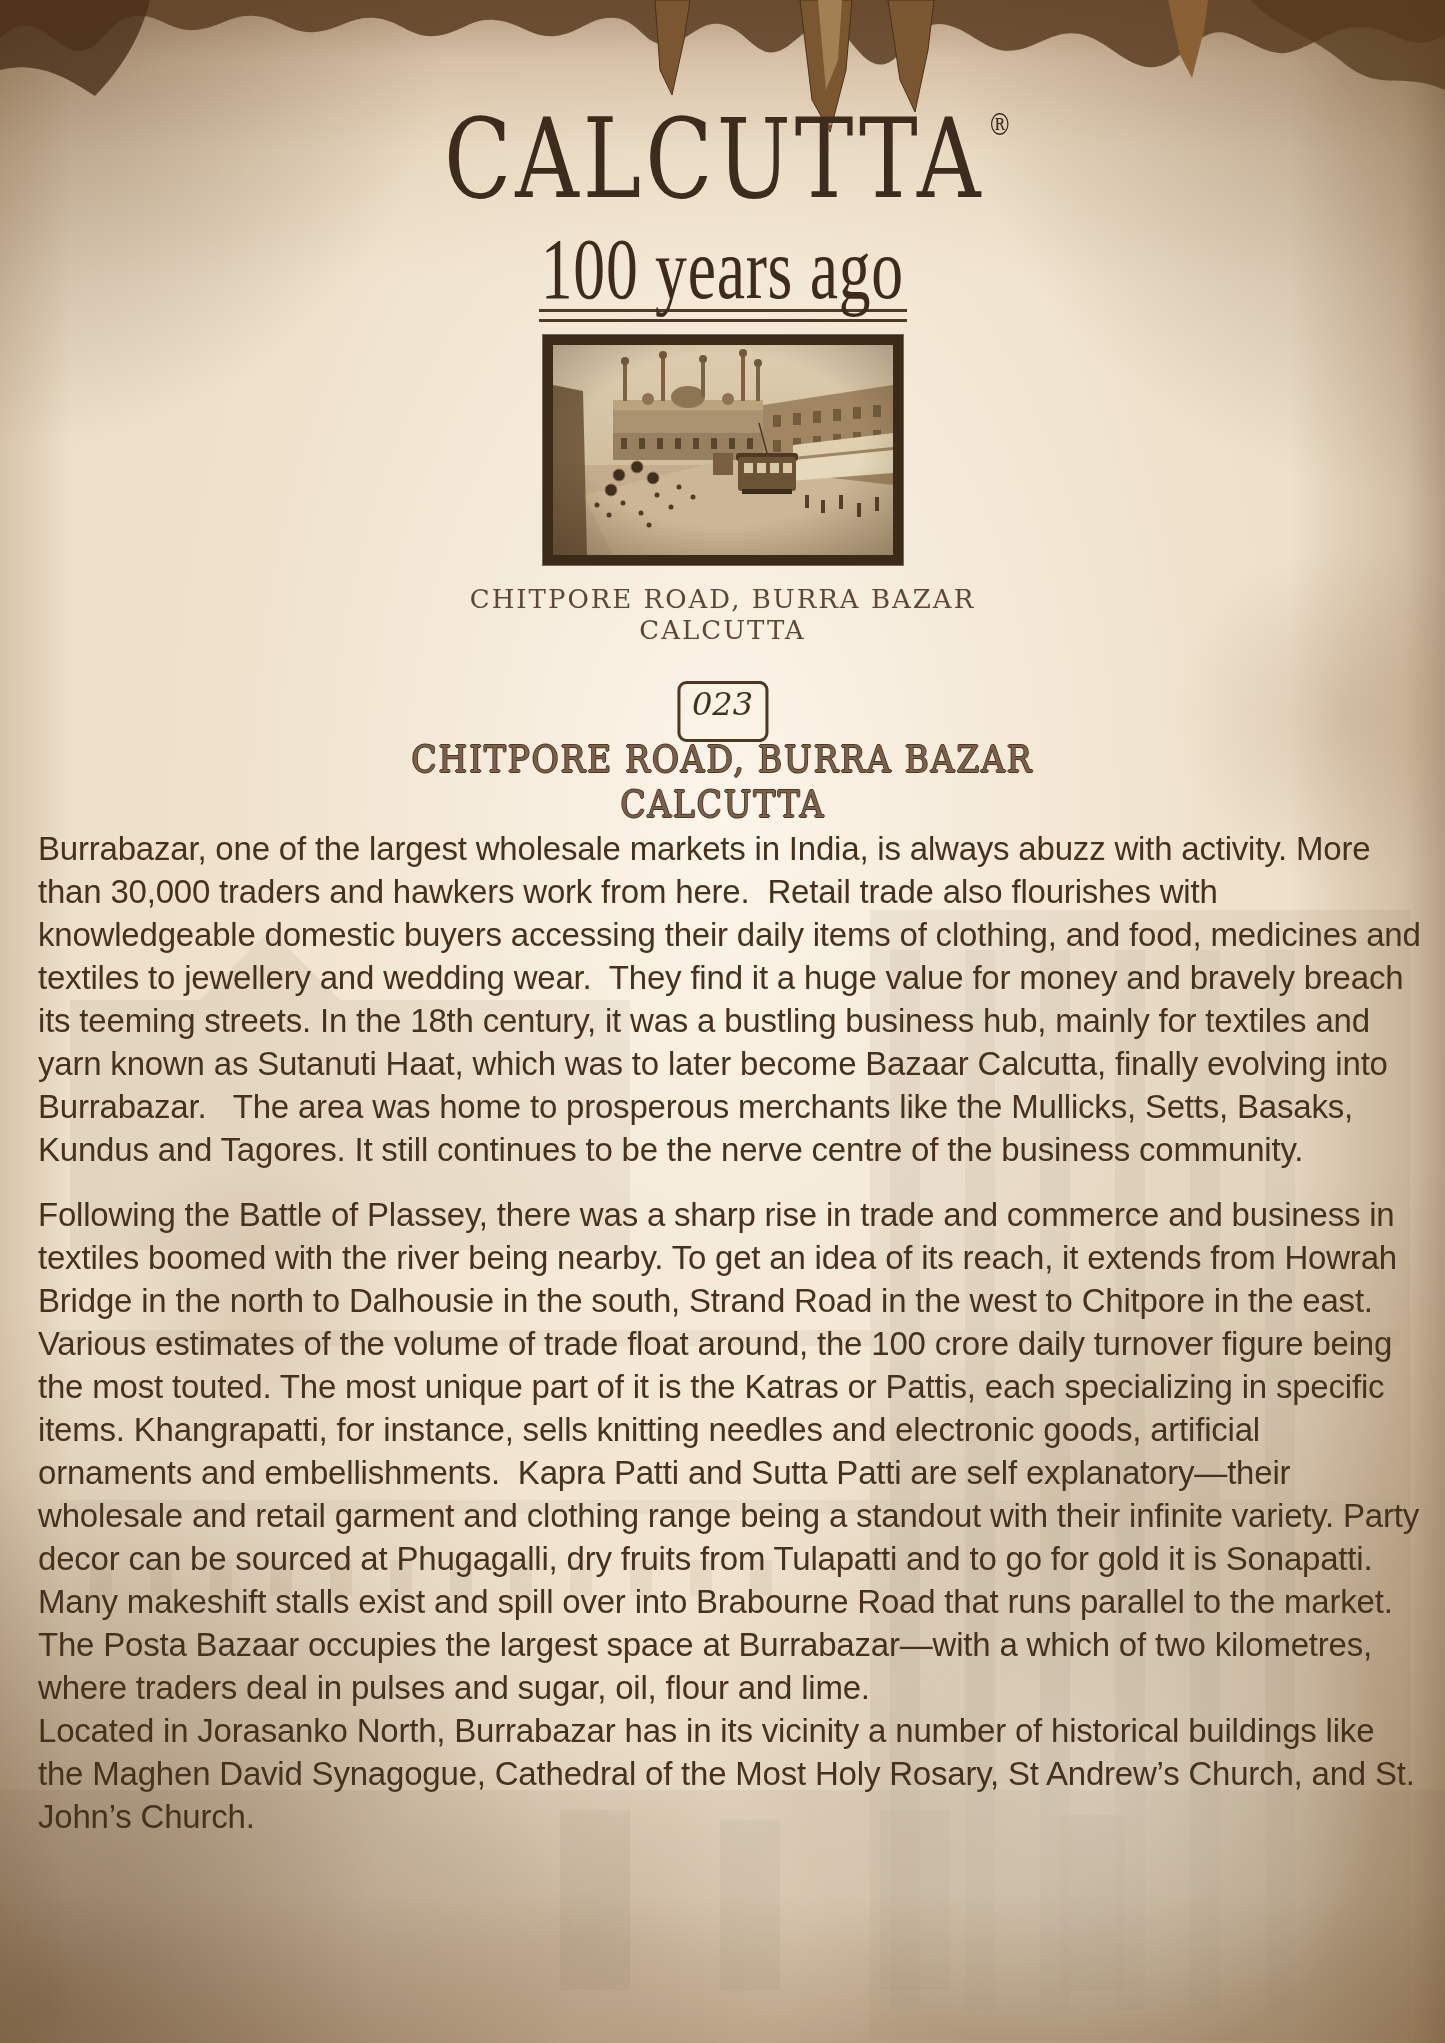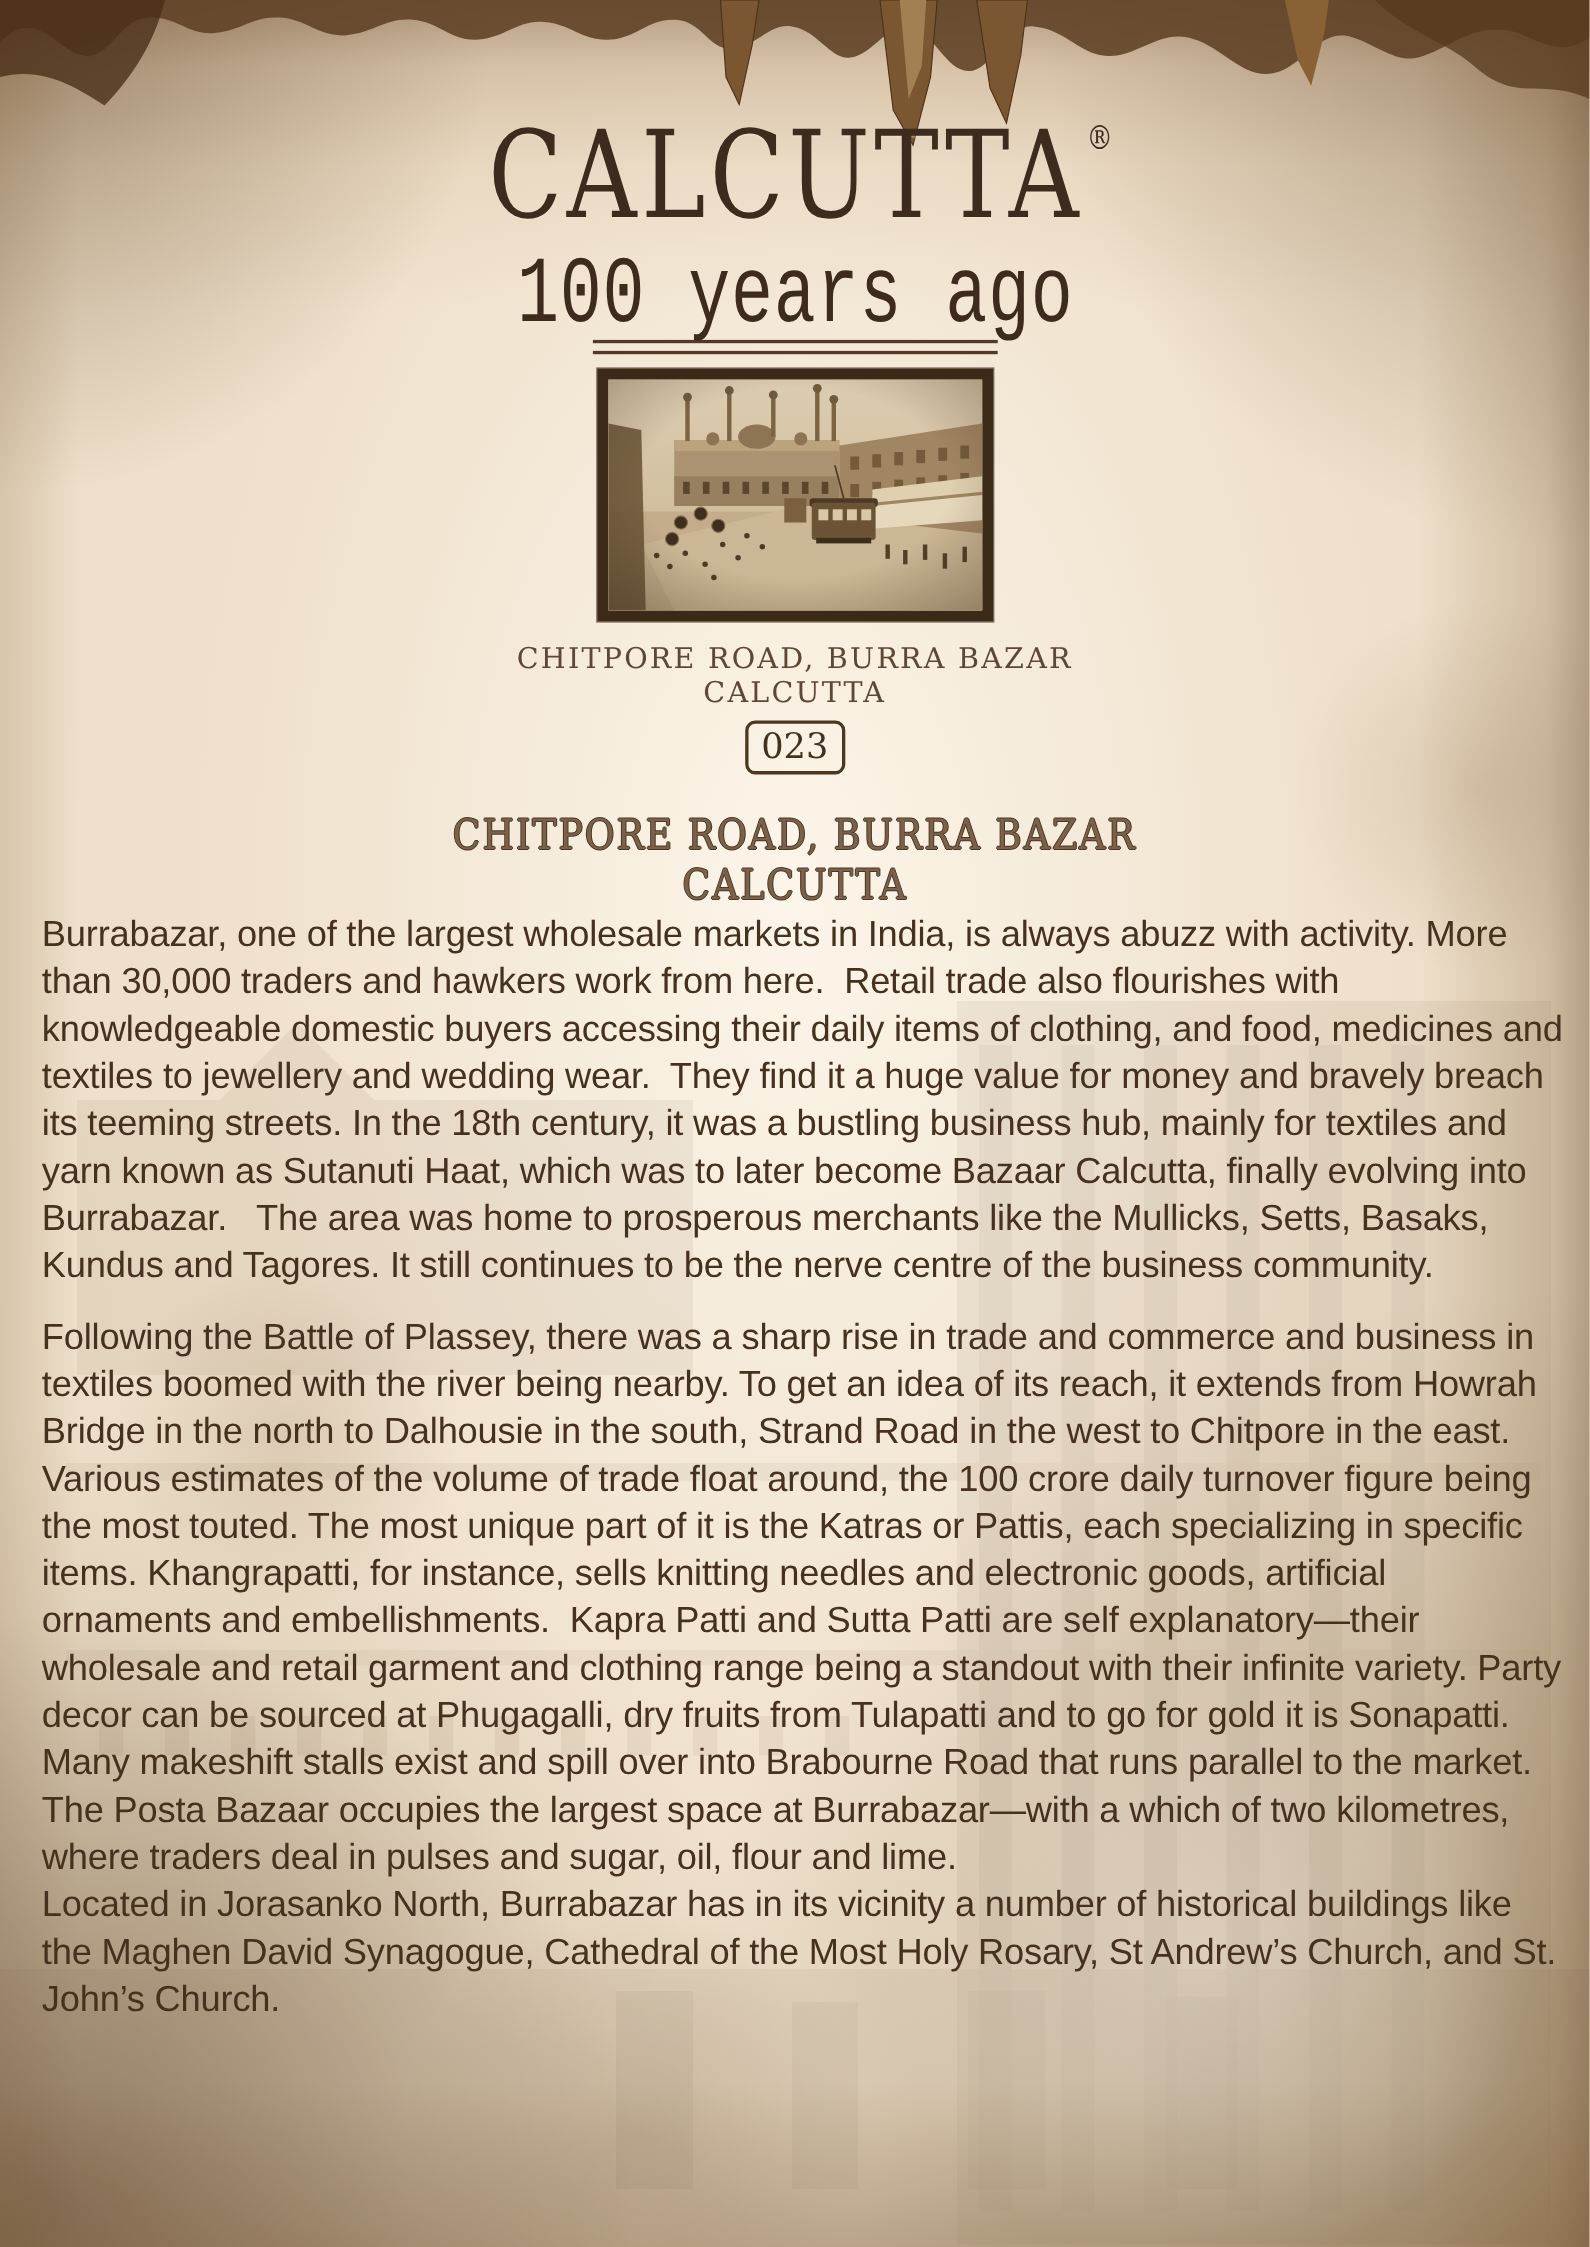--- a/index.html
+++ b/index.html
@@ -26,33 +26,33 @@
       #ecdec8;
   }
   .torn-top{position:absolute;top:0;left:0;width:1445px;height:140px;}
   .watermark{position:absolute;top:860px;left:0;width:1445px;height:1183px;pointer-events:none;}
   .content{position:absolute;inset:0;}
   .centered{position:absolute;left:0;right:0;text-align:center;}
   .brand{top:104px;font-family:"DejaVu Serif",serif;font-size:110px;line-height:1;color:#3d2b1d;
          text-shadow:0 2px 1px rgba(244,232,212,.35);padding-left:10px;}
   .brand-inner{display:inline-block;transform:scaleX(.80);letter-spacing:5px;white-space:nowrap;}
   .reg{font-size:30px;vertical-align:62px;letter-spacing:0;margin-left:4px;}
-  .subtitle{top:226px;font-family:Liberation Mono, monospace;font-size:86px;line-height:1;color:#3d2b1d;z-index:3;}
+  .subtitle{top:226px;font-family:Liberation Serif, serif;font-size:86px;line-height:1;color:#3d2b1d;z-index:3;}
   .subtitle-inner{display:inline-block;transform:scaleX(.74);letter-spacing:1px;white-space:nowrap;}
   .rule{position:absolute;left:50%;transform:translateX(-50%);width:368px;height:3px;background:#4e3a26;z-index:1;}
   .rule-1{top:309px;}
   .rule-2{top:319px;}
   .photo-frame{position:absolute;left:50%;transform:translateX(-50%);top:335px;width:340px;height:210px;
                border:10px solid #3b2a18;box-shadow:0 0 0 1px rgba(30,18,8,.6);background:#c9b393;margin:0;}
   .photo-frame svg{display:block;}
   .photo-caption{top:584px;font-family:"DejaVu Serif",serif;font-size:26px;line-height:31px;
                  color:#5d4736;letter-spacing:2px;text-shadow:0 1px 0 rgba(244,232,212,.5);}
-  .badge{position:absolute;left:50%;transform:translateX(-50%);top:655px;
-         border:3px solid #4b3722;border-radius:9px;padding:1px 12px 4px;
-         font-family:"DejaVu Serif",serif;font-size:32px;color:#43311f;}
+  .badge{position:absolute;left:50%;transform:translateX(-50%);top:681px;
+         border:3px solid #4b3722;border-radius:9px;padding:1px 12px 16px;
+         font-family:"DejaVu Serif",serif;font-size:32px;color:#43311f;font-style:italic;}
   .heading{top:737px;font-family:"DejaVu Serif",serif;font-size:38px;line-height:45px;
            color:#7c614a;letter-spacing:2px;
            text-shadow:1px 0 0 #4b3828,-1px 0 0 #4b3828,0 1px 0 #4b3828,0 -1px 0 #4b3828;}
   .heading .h-inner{display:inline-block;transform:scaleX(.87);white-space:nowrap;}
   .article{position:absolute;top:827px;left:38px;width:1384px;
            font-size:33px;line-height:43px;letter-spacing:-0.2px;color:#46311f;}
   .article p{margin:0;white-space:pre-wrap;}
   .article p.para-gap{margin-top:22px;}
 </style>
 </head>

